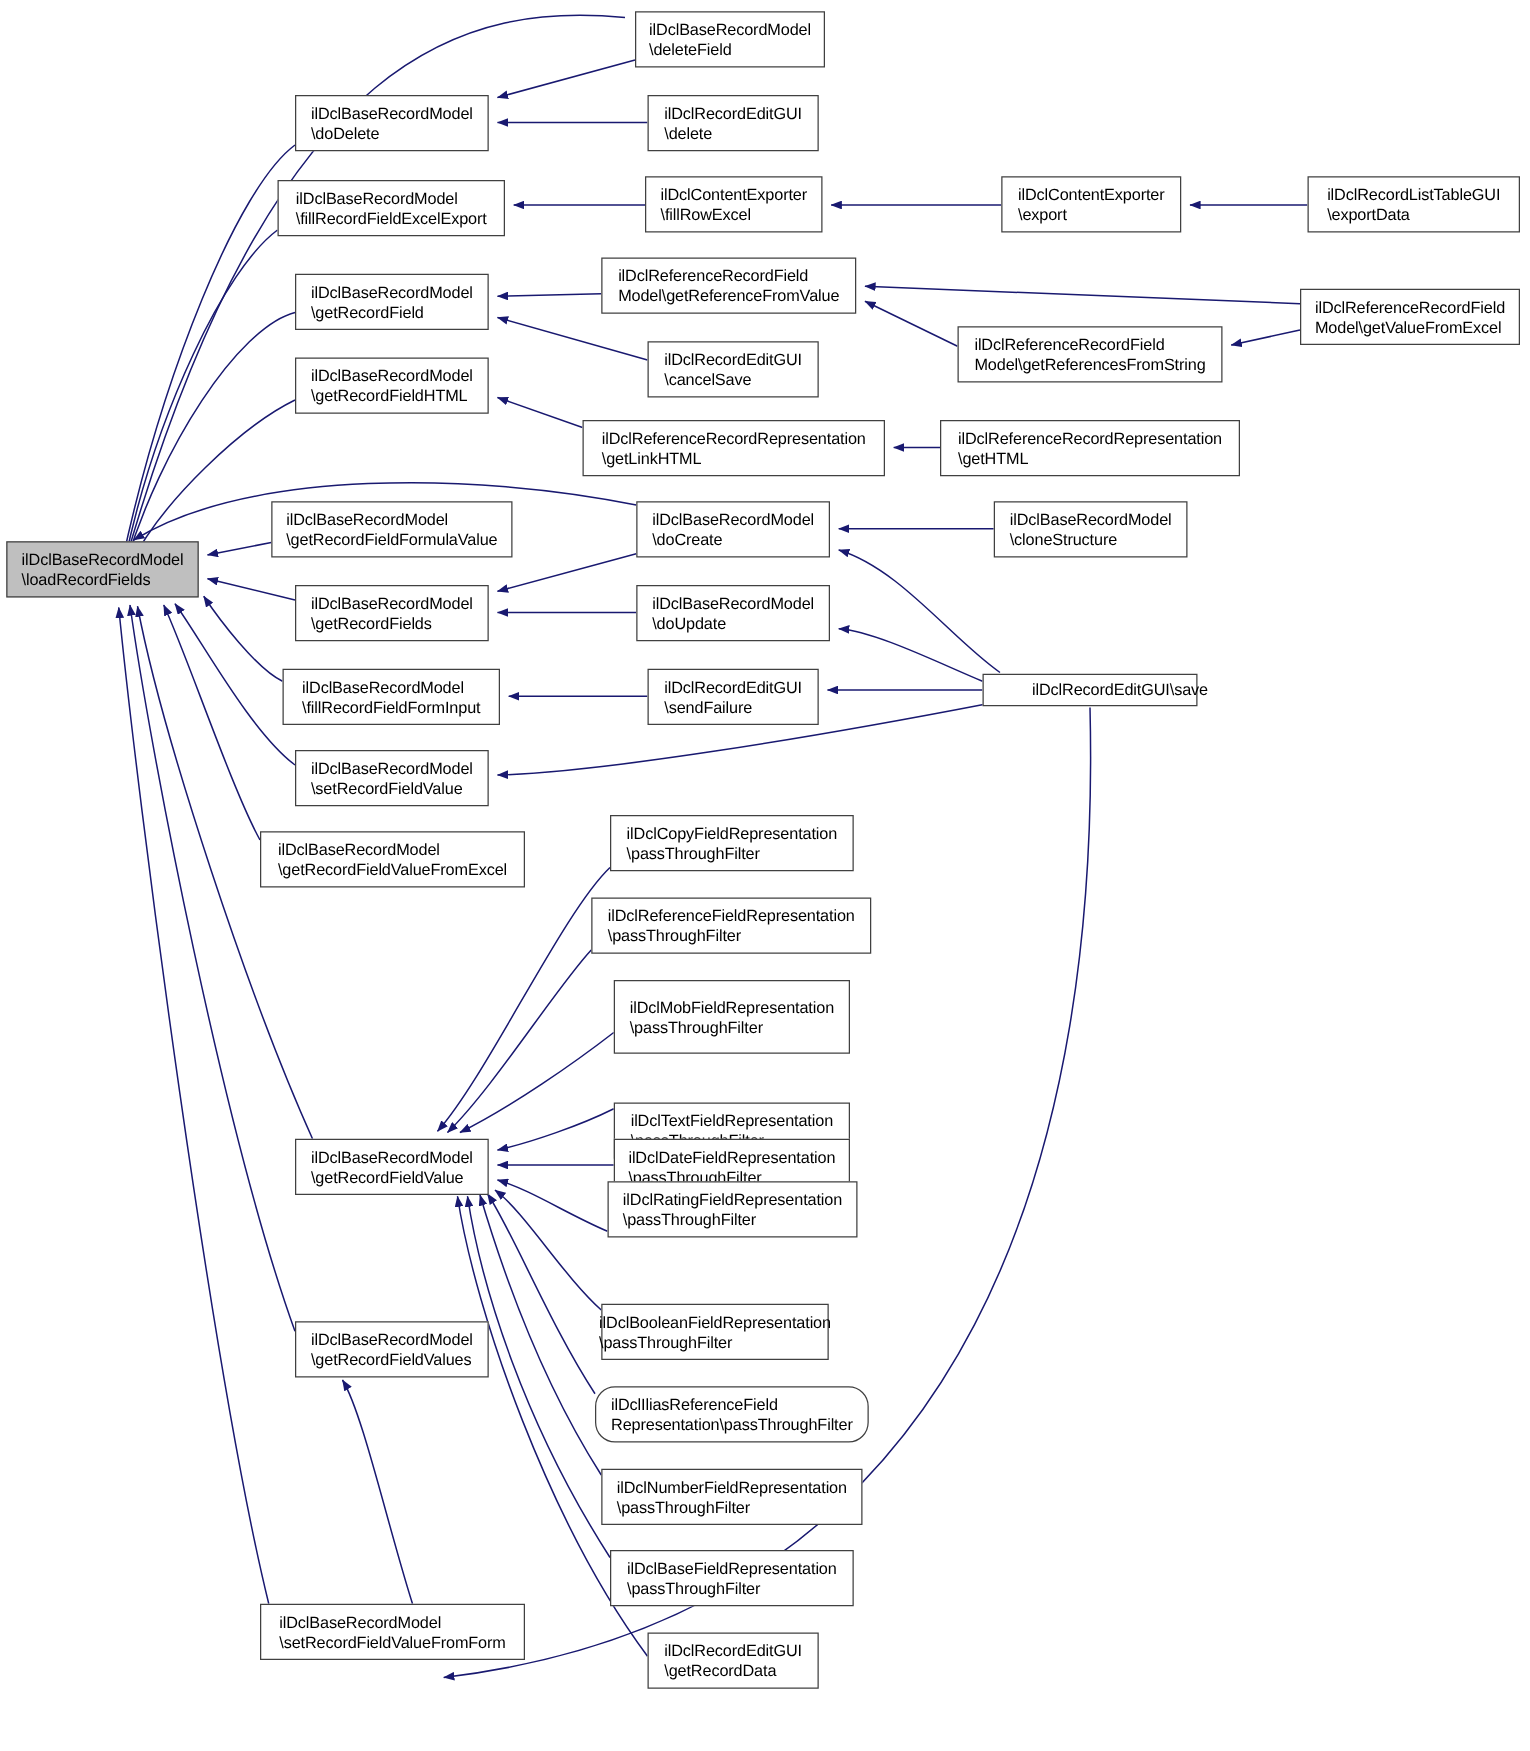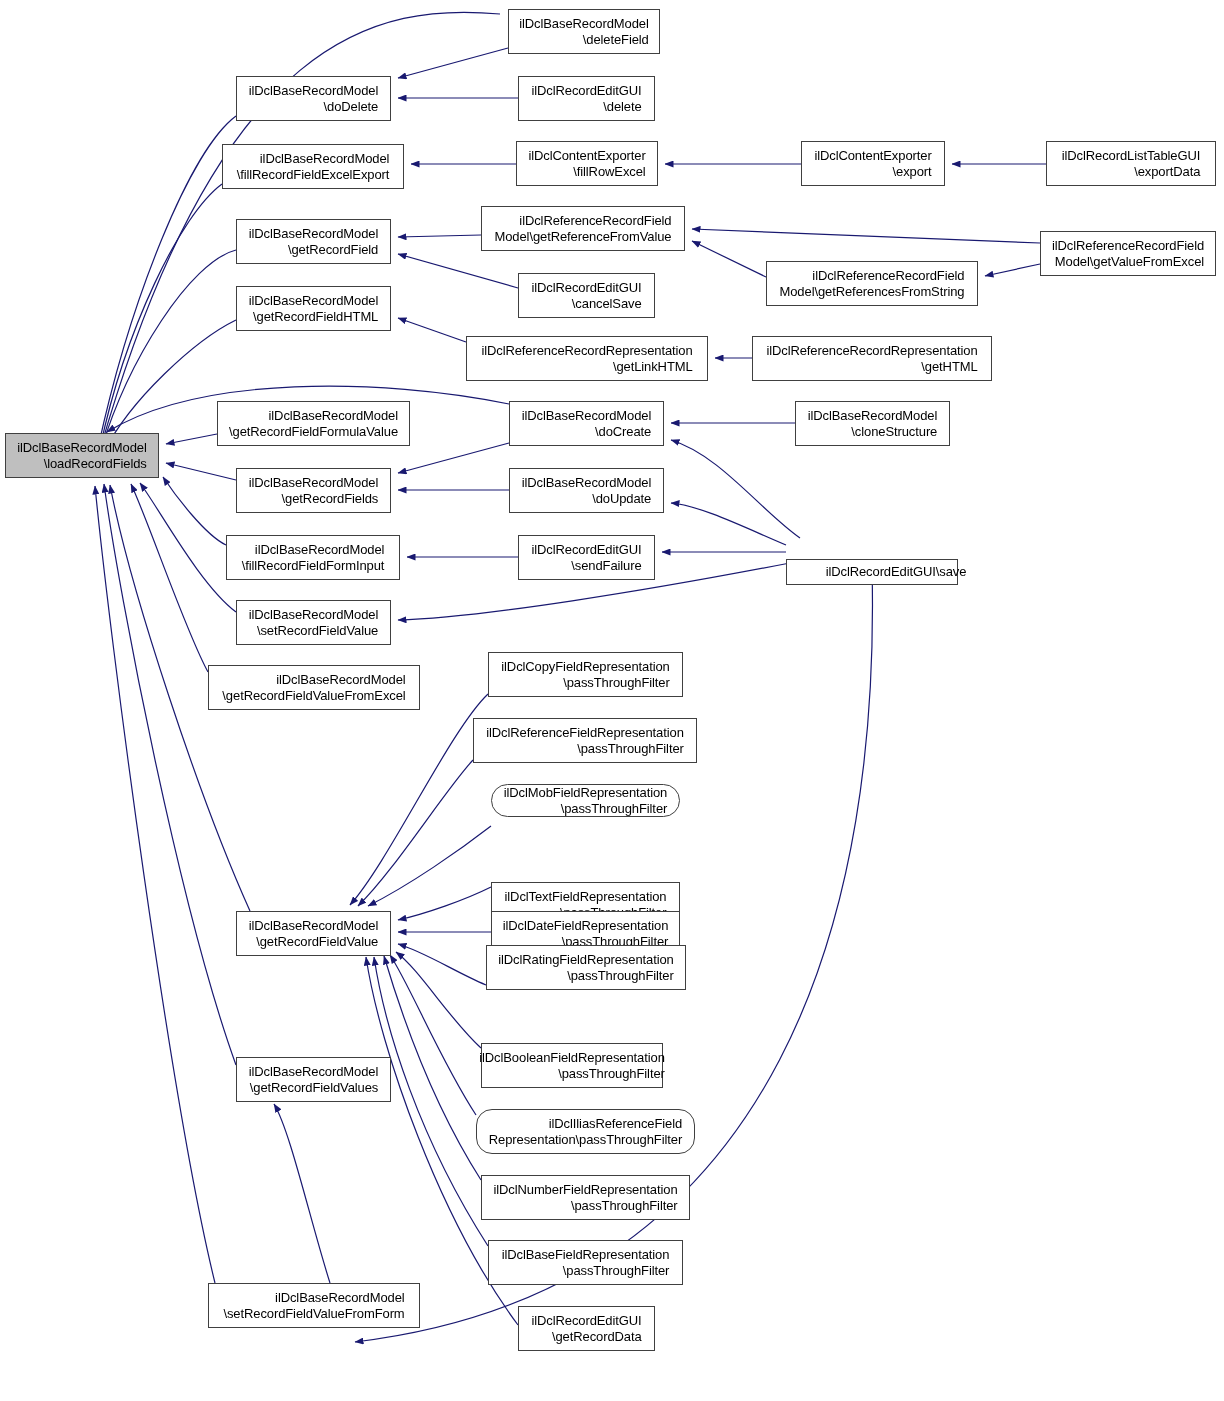--- a/index.html
+++ b/index.html
@@ -25,21 +25,21 @@
   }
   .node {
     position: absolute;
     box-sizing: border-box;
     border: 1px solid #404040;
     background: #ffffff;
     color: #000000;
     display: flex;
     align-items: center;
     justify-content: center;
-    text-align: right;
+    text-align: left;
     font-size: 13px;
     line-height: 15.5px;
     letter-spacing: -0.1px;
     white-space: pre-line;
     z-index: 2;
   }
   .node.highlight {
     background: #bfbfbf;
   }
 </style>
@@ -143,30 +143,30 @@
       <div class="node" style="left: 795px; top: 401px; width: 155px; height: 45px;">ilDclBaseRecordModel
 \cloneStructure</div>
       <div class="node" style="left: 236px; top: 468px; width: 155px; height: 45px;">ilDclBaseRecordModel
 \getRecordFields</div>
       <div class="node" style="left: 509px; top: 468px; width: 155px; height: 45px;">ilDclBaseRecordModel
 \doUpdate</div>
       <div class="node" style="left: 226px; top: 535px; width: 174px; height: 45px;">ilDclBaseRecordModel
 \fillRecordFieldFormInput</div>
       <div class="node" style="left: 518px; top: 535px; width: 137px; height: 45px;">ilDclRecordEditGUI
 \sendFailure</div>
-      <div class="node" style="left: 786px; top: 559px; width: 172px; height: 26px; padding-left: 48px;">ilDclRecordEditGUI\save</div>
+      <div class="node" style="left: 786px; top: 539px; width: 172px; height: 26px; padding-left: 48px;">ilDclRecordEditGUI\save</div>
       <div class="node" style="left: 236px; top: 600px; width: 155px; height: 45px;">ilDclBaseRecordModel
 \setRecordFieldValue</div>
       <div class="node" style="left: 208px; top: 665px; width: 212px; height: 45px;">ilDclBaseRecordModel
 \getRecordFieldValueFromExcel</div>
       <div class="node" style="left: 488px; top: 652px; width: 195px; height: 45px;">ilDclCopyFieldRepresentation
 \passThroughFilter</div>
       <div class="node" style="left: 473px; top: 718px; width: 224px; height: 45px;">ilDclReferenceFieldRepresentation
 \passThroughFilter</div>
-      <div class="node" style="left: 491px; top: 784px; width: 189px; height: 33px; border-radius: 21px;">ilDclMobFieldRepresentation
+      <div class="node" style="left: 491px; top: 784px; width: 189px; height: 59px;">ilDclMobFieldRepresentation
 \passThroughFilter</div>
       <div class="node" style="left: 491px; top: 882px; width: 189px; height: 45px;">ilDclTextFieldRepresentation
 \passThroughFilter</div>
       <div class="node" style="left: 491px; top: 911px; width: 189px; height: 45px;">ilDclDateFieldRepresentation
 \passThroughFilter</div>
       <div class="node" style="left: 486px; top: 945px; width: 200px; height: 45px;">ilDclRatingFieldRepresentation
 \passThroughFilter</div>
       <div class="node" style="left: 481px; top: 1043px; width: 182px; height: 45px;">ilDclBooleanFieldRepresentation
 \passThroughFilter</div>
       <div class="node" style="left: 476px; top: 1109px; width: 219px; height: 45px; border-radius: 16px;">ilDclIliasReferenceField

